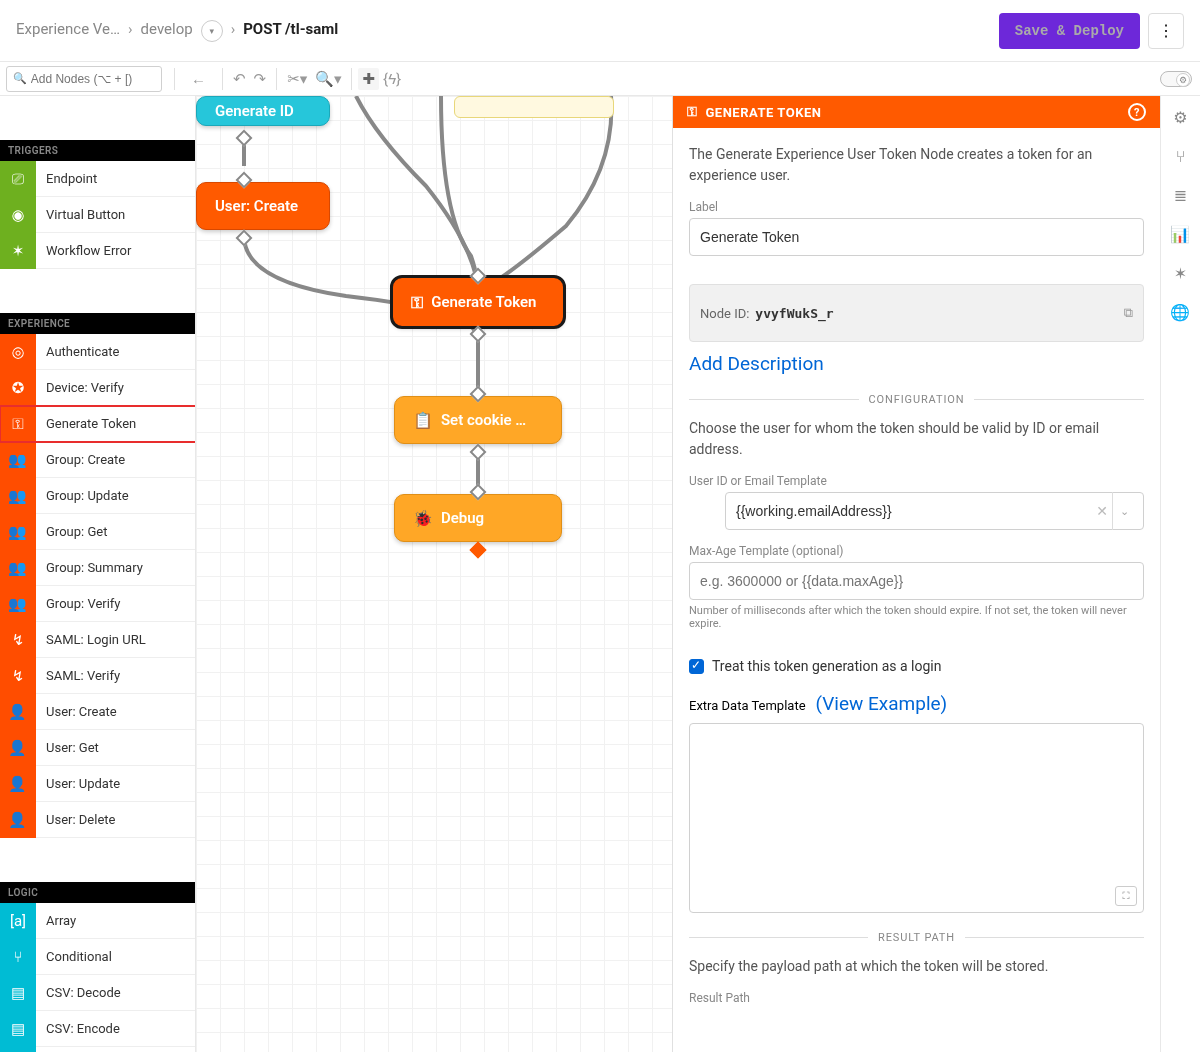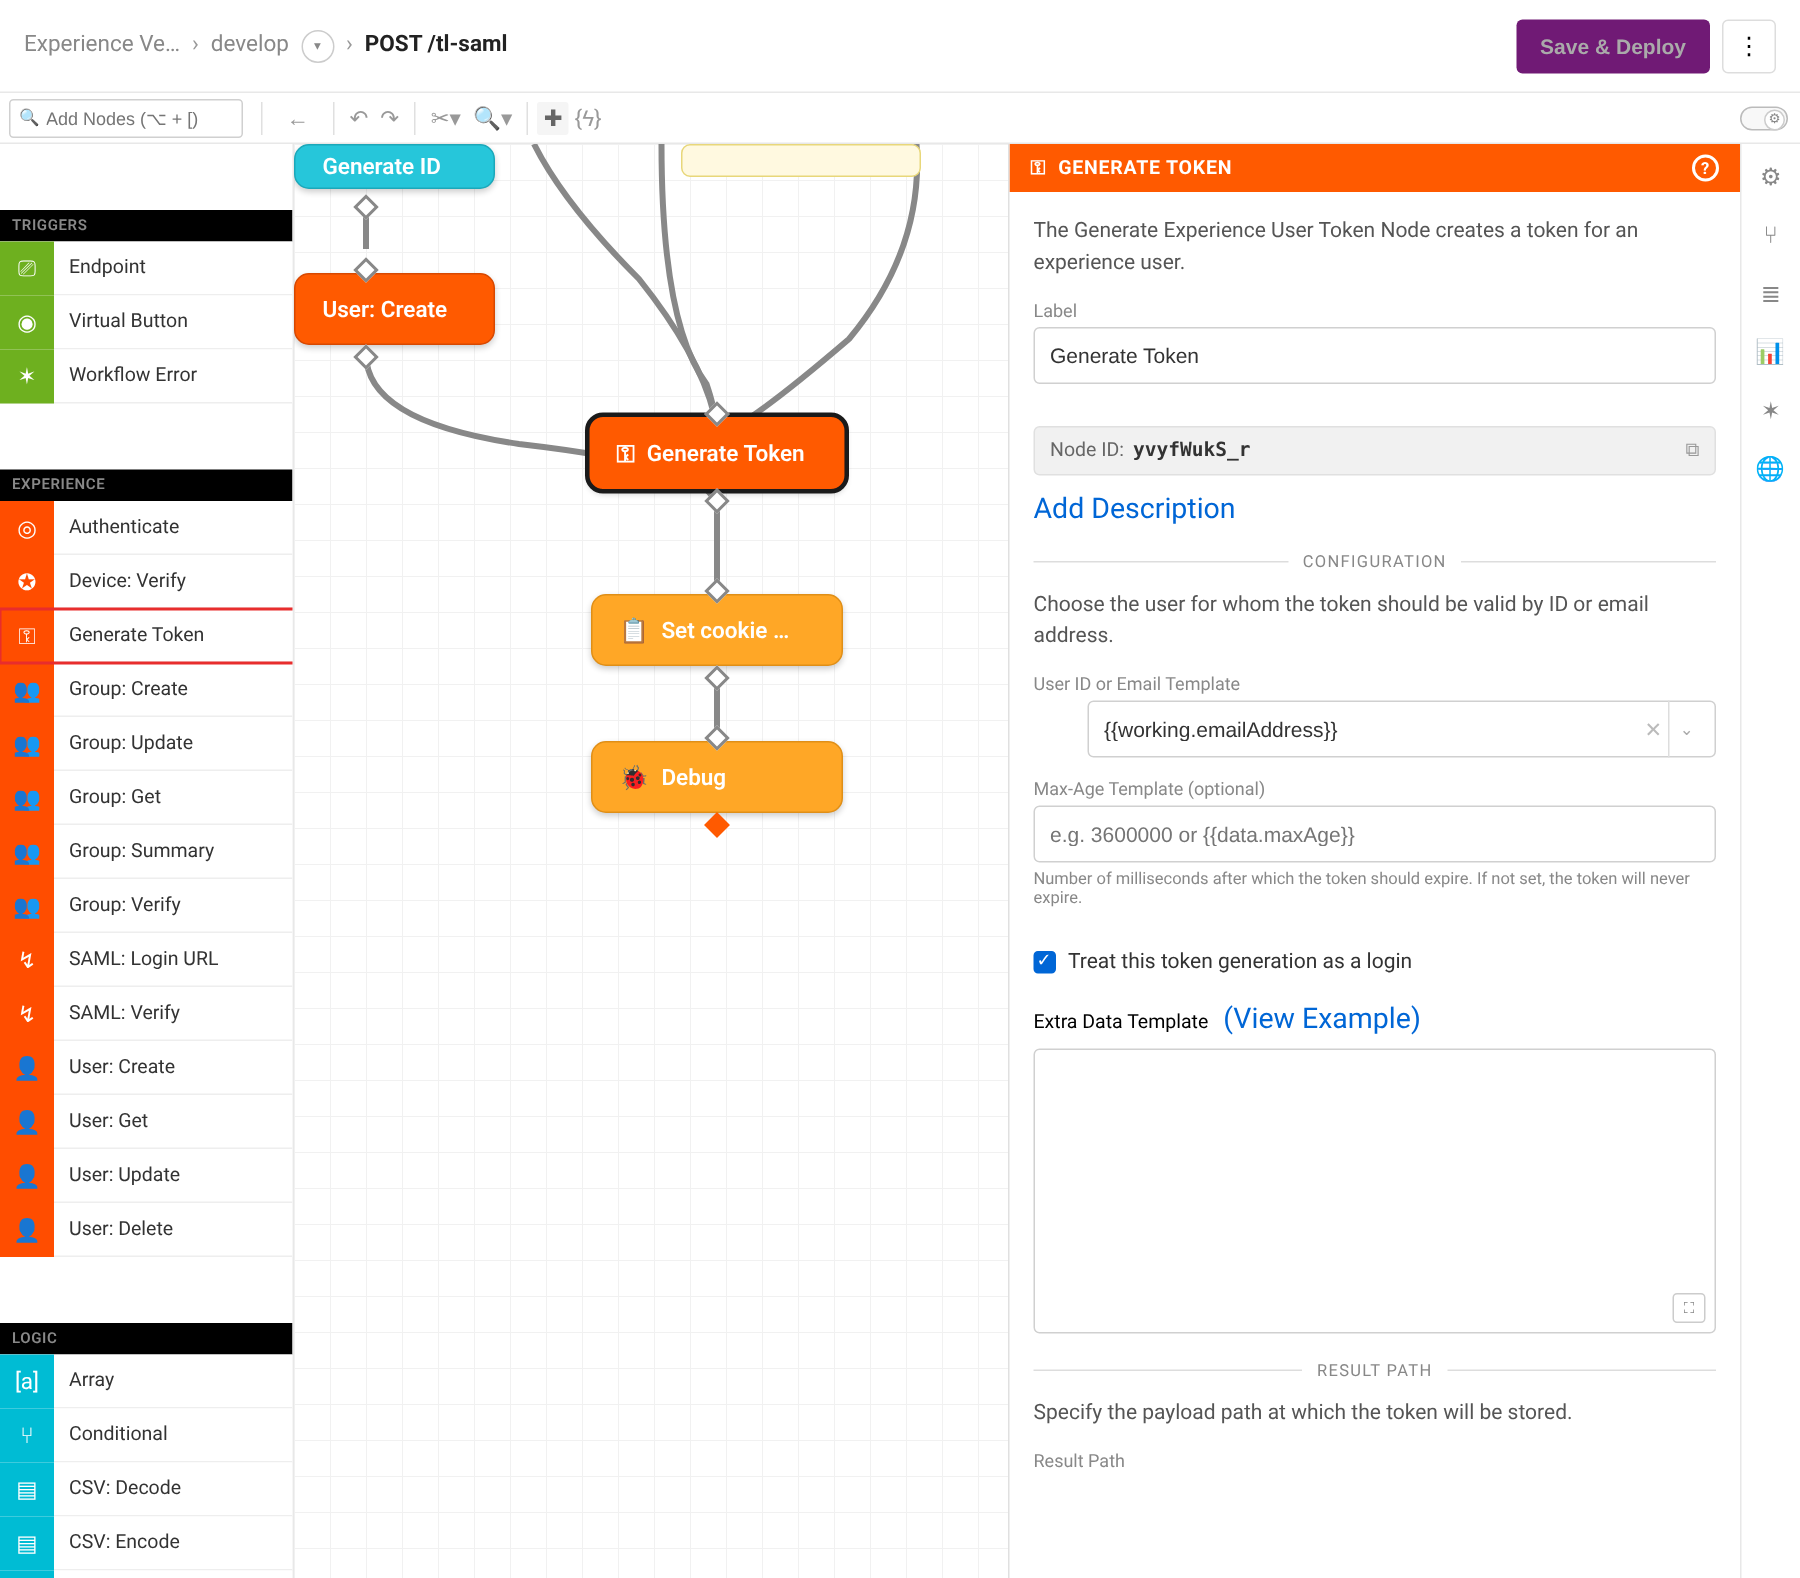--- a/index.html
+++ b/index.html
@@ -6,21 +6,21 @@
 body { font-family: -apple-system, BlinkMacSystemFont, "Segoe UI", Roboto, sans-serif; font-size: 13px; color: #333; background: #fff; }
 
 
 .topbar { height: 62px; display: flex; align-items: center; justify-content: space-between; padding: 0 16px; border-bottom: 1px solid #e8e8e8; }
 .breadcrumb { display: flex; align-items: flex-start; gap: 8px; color: #888; font-size: 15px; }
 .breadcrumb .crumb { color: #888; }
 .breadcrumb .sep { color: #999; }
 .breadcrumb .last { color: #222; font-weight: 700; }
 .dropdown-circle { width: 22px; height: 22px; border-radius: 50%; border: 1px solid #ccc; display: inline-flex; align-items: center; justify-content: center; font-size: 9px; color: #888; }
 .top-actions { display: flex; gap: 8px; }
-.save-btn { background: #701a75; color: #aaa; border: none; border-radius: 4px; padding: 10px 16px; font-size: 14px; font-weight: 600; }
+.save-btn { background: #6d28d9; color: #aaa; border: none; border-radius: 4px; padding: 10px 16px; font-size: 14px; font-weight: 600; font-family: Liberation Mono, monospace; }
 .menu-btn { width: 36px; height: 36px; border: 1px solid #ddd; border-radius: 4px; background: #fff; display: flex; align-items: center; justify-content: center; font-size: 16px; }
 
 
 .toolbar { height: 34px; display: flex; align-items: center; border-bottom: 1px solid #e8e8e8; }
 .search-box { width: 156px; height: 26px; border: 1px solid #d0d0d0; border-radius: 3px; margin: 0 6px; display: flex; align-items: center; padding: 0 6px; }
 .search-box input { border: none; outline: none; font-size: 12px; width: 100%; color: #0369a1; }
 .search-box .mag { color: #888; margin-right: 4px; font-size: 11px; }
 .tb-sep { width: 1px; height: 22px; background: #e0e0e0; margin: 0 6px; }
 .tb-btn { color: #999; font-size: 15px; padding: 0 4px; cursor: pointer; }
 .nav-back { padding: 0 10px; }
@@ -57,21 +57,21 @@
 
 
 .panel { width: 488px; border-left: 1px solid #e0e0e0; display: flex; flex-direction: column; overflow-y: auto; }
 .panel-header { background: #ff5a00; color: #fff; height: 32px; display: flex; align-items: center; padding: 0 14px; font-weight: 700; font-size: 13px; letter-spacing: 0.04em; }
 .panel-header .key-icon { margin-right: 8px; }
 .panel-header .help { margin-left: auto; width: 18px; height: 18px; border: 2px solid #fff; border-radius: 50%; display: flex; align-items: center; justify-content: center; font-size: 11px; }
 .panel-body { padding: 16px; flex: 1; display: flex; flex-direction: column; }
 .desc { color: #555; font-size: 14px; line-height: 1.5; margin-bottom: 14px; }
 .lbl { color: #888; font-size: 12px; margin-bottom: 4px; }
 .text-input { width: 100%; height: 38px; border: 1px solid #d0d0d0; border-radius: 4px; padding: 0 10px; font-size: 14px; color: #333; }
-.node-id-box { background: #f1f1f1; border: 1px solid #e0e0e0; border-radius: 4px; padding: 8px 10px; font-size: 13px; color: #666; display: flex; align-items: center; margin: 14px 0 10px; }
+.node-id-box { background: #f1f1f1; border: 1px solid #e0e0e0; border-radius: 4px; padding: 20px 10px; font-size: 13px; color: #666; display: flex; align-items: center; margin: 14px 0 10px; }
 .node-id-box .mono { font-family: ui-monospace, Menlo, monospace; font-weight: 700; color: #333; margin-left: 6px; }
 .node-id-box .copy { margin-left: auto; color: #999; }
 .link { color: #0066d6; font-size: 19px; cursor: pointer; }
 .section-divider { display: flex; align-items: center; margin: 18px 0 12px; }
 .section-divider::before, .section-divider::after { content: ""; flex: 1; height: 1px; background: #ddd; }
 .section-divider span { padding: 0 10px; font-size: 11px; color: #888; letter-spacing: 0.08em; }
 .help-text { color: #888; font-size: 11px; margin-top: 4px; }
 .input-dropdown { position: relative; margin-left: 36px; }
 .input-dropdown .clear { position: absolute; right: 36px; top: 11px; color: #bbb; font-size: 14px; cursor: pointer; }
 .input-dropdown .chev { position: absolute; right: 8px; top: 0; height: 38px; width: 24px; border-left: 1px solid #ddd; display: flex; align-items: center; justify-content: center; color: #aaa; font-size: 11px; }

